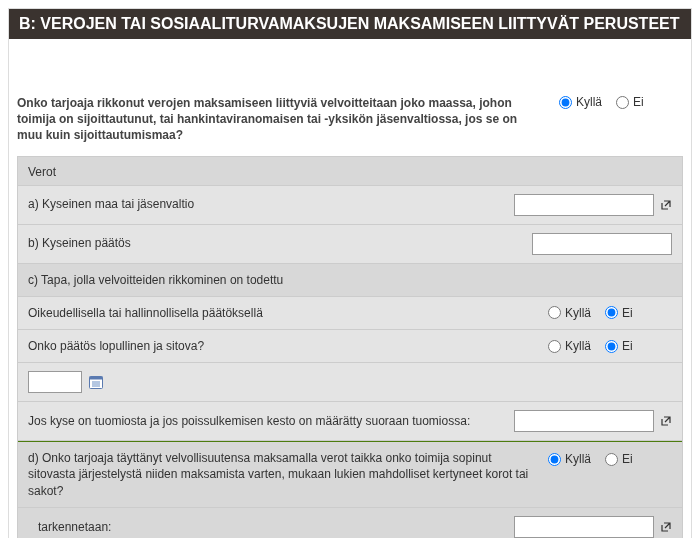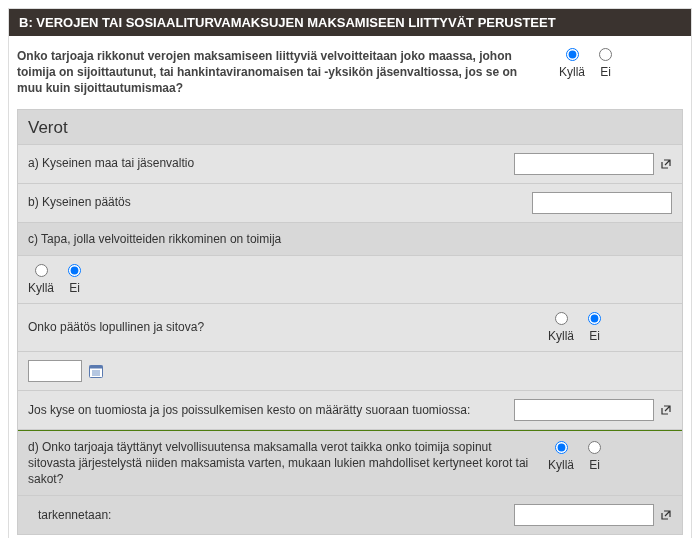--- a/index.html
+++ b/index.html
@@ -13,30 +13,31 @@
   }
   .panel {
     border: 1px solid #ddd;
     width: 684px;
   }
   .panel-header {
     background: #3a332f;
     color: #fff;
     font-weight: bold;
     padding: 6px 10px;
-    font-size: 13px;
+    font-size: 16px;
   }
   .body {
     padding: 8px 8px 10px 8px;
     background: #fff;
   }
   .toprow {
     display: flex;
     align-items: flex-start;
     padding: 4px 0 12px 0;
+    margin-top: 44px;
   }
   .toprow .q {
     flex: 1;
     font-weight: bold;
     color: #444;
     padding-right: 16px;
     line-height: 1.35;
   }
   .radio-group {
     display: flex;
@@ -44,32 +45,31 @@
     gap: 14px;
     flex-shrink: 0;
     min-width: 124px;
   }
   .radio-group label {
     display: inline-flex;
     align-items: center;
     gap: 4px;
     font-size: 12px;
     cursor: pointer;
-    flex-direction: column;
   }
   .radio-group input[type=radio] { margin: 0; }
   .subpanel {
     background: #d8d8d8;
     border: 1px solid #ccc;
     padding: 0;
   }
   .sub-title {
     padding: 8px 10px 6px 10px;
     color: #333;
-    font-size: 17px;
+    font-size: 12px;
     border-bottom: 1px solid #ccc;
   }
   .row {
     display: flex;
     align-items: center;
     padding: 8px 10px;
     border-bottom: 1px solid #ccc;
     background: #e4e4e4;
     gap: 12px;
   }
@@ -140,24 +140,25 @@
       </div>
 
       <div class="row">
         <div class="label">b) Kyseinen päätös</div>
         <div class="control">
           <input type="text" value="" style="">
         </div>
       </div>
 
       <div class="row headerish">
-        <div class="label">c) Tapa, jolla velvoitteiden rikkominen on toimija</div>
-      </div>
-
-      <div class="row">
+        <div class="label">c) Tapa, jolla velvoitteiden rikkominen on todettu</div>
+      </div>
+
+      <div class="row">
+        <div class="label">Oikeudellisella tai hallinnollisella päätöksellä</div>
         <div class="radio-group radios">
           <label>
             <input type="radio" name="c1" style="">
             <span>Kyllä</span>
           </label>
           <label>
             <input type="radio" name="c1" checked="" style="">
             <span>Ei</span>
           </label>
         </div>

